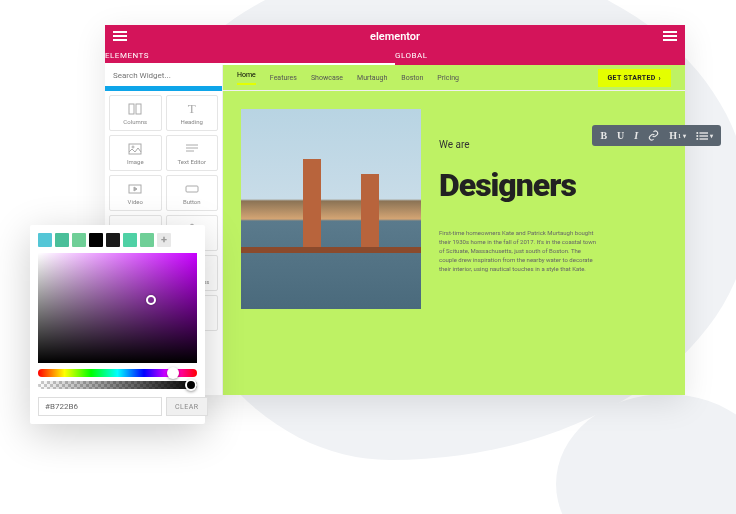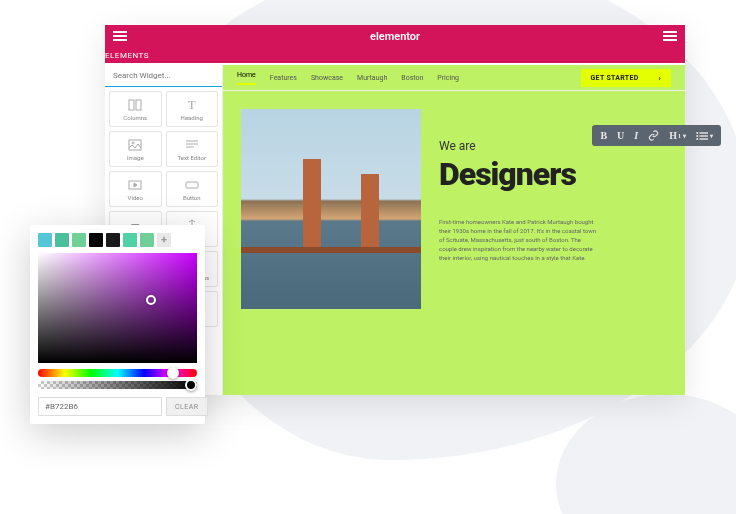--- a/index.html
+++ b/index.html
@@ -8,41 +8,41 @@
 .bg-blob2{position:absolute;width:220px;height:180px;background:#f0f2f5;border-radius:50%;bottom:-60px;right:-40px;z-index:0}
 
 .editor{position:absolute;left:105px;top:25px;width:580px;height:370px;background:#fff;box-shadow:0 8px 30px rgba(0,0,0,.1);z-index:1;display:flex;flex-direction:column}
 .topbar{background:#d4145a;height:22px;display:flex;align-items:center;justify-content:space-between;padding:0 8px}
 .topbar .hamb,.topbar .menu-r{width:14px;height:10px;display:flex;flex-direction:column;justify-content:space-between}
 .topbar .hamb span,.topbar .menu-r span{height:2px;background:#fff;display:block}
 .brand{color:#fff;font-size:11px;font-weight:600}
 .tabs{display:flex;background:#d4145a;height:18px}
 .tabs div{flex:1;text-align:left;color:#fff;font-size:8px;line-height:18px;letter-spacing:.5px}
 .tabs .active{border-bottom:2px solid #fff}
-.search{border:none;border-bottom:1px solid #0ea5e9;padding:6px 8px;font-size:8px;width:100%;outline:none;color:#999}
+.search{border:none;border-bottom:5px solid #0ea5e9;padding:6px 8px;font-size:8px;width:100%;outline:none;color:#999}
 .body{flex:1;display:flex;overflow:hidden}
 .sidebar{width:118px;background:#fff;border-right:1px solid #eee;display:flex;flex-direction:column}
 .widgets{display:grid;grid-template-columns:1fr 1fr;gap:4px;padding:4px;overflow:hidden}
 .widget{border:1px solid #e5e5e5;border-radius:2px;height:36px;display:flex;flex-direction:column;align-items:center;justify-content:center;gap:2px}
 .widget .ico{color:#999;font-size:12px;height:14px;display:flex;align-items:center}
 .widget .lbl{font-size:6px;color:#888}
 .canvas{flex:1;background:#bef264;display:flex;flex-direction:column}
 .nav{height:26px;display:flex;align-items:center;gap:14px;padding:0 14px;border-bottom:1px solid #f0f0f0}
 .nav a{font-size:7px;color:#555;text-decoration:none}
 .nav .act{border-bottom:2px solid #e4ff00;padding-bottom:4px;color:#000}
 .nav .spacer{flex:1}
-.cta{background:#e4ff00;color:#222;font-size:7px;font-weight:700;padding:5px 10px;display:flex;align-items:center;gap:20px;letter-spacing:.3px}
+.cta{background:#e4ff00;color:#222;font-size:7px;font-weight:700;padding:5px 10px;display:flex;align-items:center;gap:3px;letter-spacing:.3px}
 .content{flex:1;display:flex;padding:18px;gap:18px}
 .img{width:180px;height:200px;background:linear-gradient(to bottom,#b8d4e3 0%,#c8dce8 45%,#8b7355 46%,#d4a574 55%,#5a7a8c 56%,#4a6a7c 100%);position:relative;overflow:hidden}
 .bridge-tower{position:absolute;width:18px;background:#b8643c}
 .bt1{height:90px;left:62px;top:50px}
 .bt2{height:75px;left:120px;top:65px}
 .bridge-deck{position:absolute;height:6px;background:#8b4a2c;left:0;right:0;top:138px}
 .copy{flex:1;padding-top:30px}
-.pre{font-size:12px;color:#333;margin-bottom:2px}
+.pre{font-size:10px;color:#333;margin-bottom:16px}
 .hero{font-size:32px;font-weight:900;color:#222;letter-spacing:-1px;margin-bottom:24px}
 .para{font-size:6px;color:#666;line-height:1.5;max-width:160px}
 
 .toolbar{position:absolute;right:15px;top:125px;background:#5a6570;border-radius:3px;padding:5px 8px;display:flex;gap:10px;z-index:3;align-items:center}
 .toolbar span{color:#e8e8e8;font-size:10px;font-weight:700;font-family:Georgia,serif;display:flex;align-items:center;gap:1px}
 .toolbar .sub{font-size:6px}
 .toolbar .chev{font-size:6px;margin-left:1px}
 
 .picker{position:absolute;left:30px;top:225px;width:175px;background:#fff;box-shadow:0 10px 40px rgba(0,0,0,.2);border-radius:2px;padding:8px;z-index:4}
 .swatches{display:flex;gap:3px;margin-bottom:6px;flex-wrap:wrap}
@@ -74,20 +74,21 @@
       </div>
     <div class="brand">elementor</div>
     <div class="menu-r">
         <span></span>
         <span></span>
         <span></span>
       </div>
   </div>
   <div class="tabs">
     <div class="active">ELEMENTS</div>
+    <div>GLOBAL</div>
   </div>
   <div class="body">
     <div class="sidebar">
       <input class="search" placeholder="Search Widget..." style="">
       <div class="widgets" id="widgets">
           <div class="widget">
             <div class="ico">
               <svg width="14" height="12" viewBox="0 0 14 12" fill="none" stroke="#aaa">
                 <rect x="1" y="1" width="5" height="10"></rect>
                 <rect x="8" y="1" width="5" height="10"></rect>

